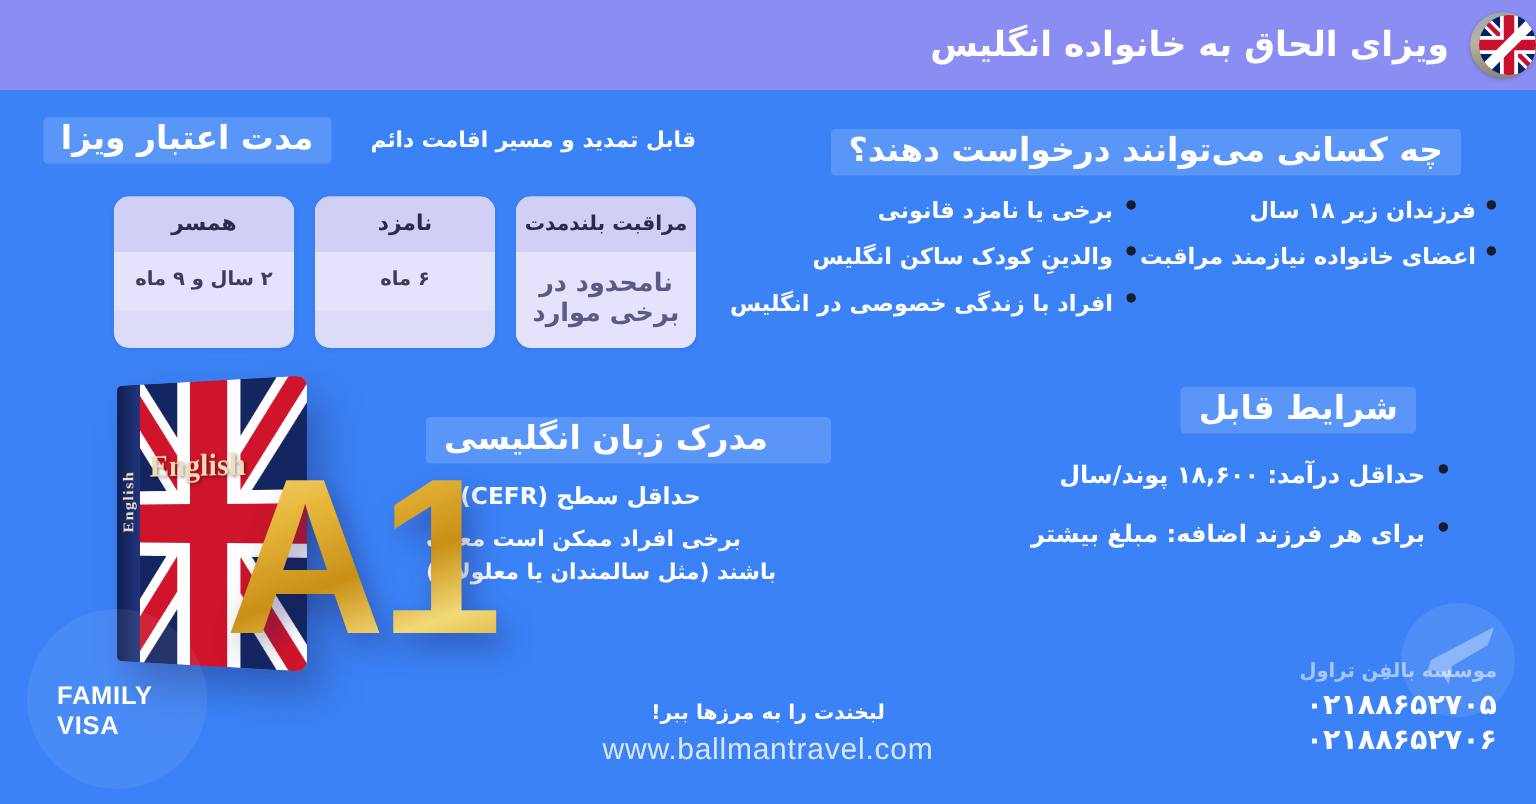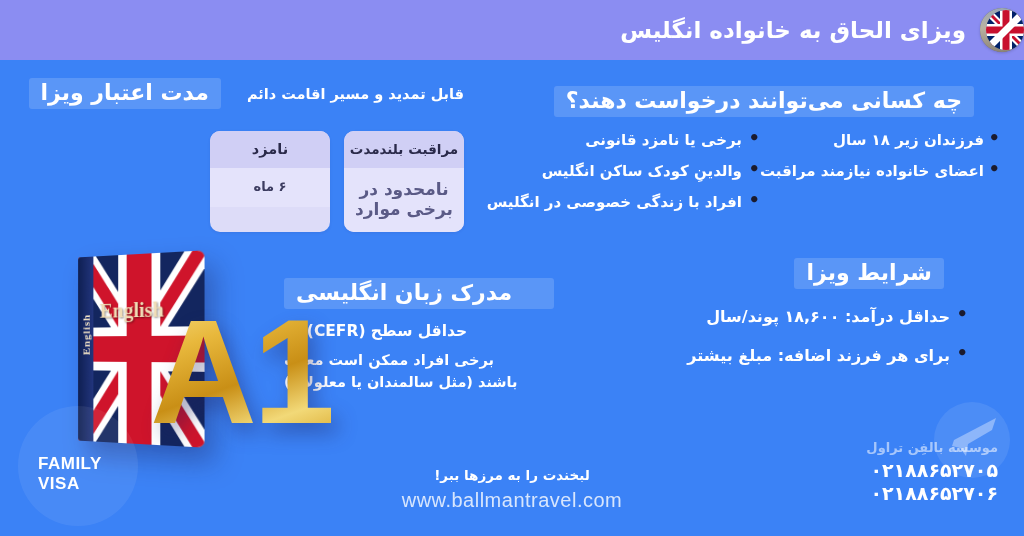--- a/index.html
+++ b/index.html
@@ -255,20 +255,24 @@
     </div>
     <div class="cards">
       <div class="card wide">
         <div class="card-top">مراقبت بلندمدت</div>
         <div class="card-body">نامحدود در برخی موارد</div>
       </div>
       <div class="card">
         <div class="card-top">نامزد</div>
         <div class="card-body">۶ ماه</div>
       </div>
+      <div class="card">
+        <div class="card-top">همسر</div>
+        <div class="card-body">۲ سال و ۹ ماه</div>
+      </div>
     </div>
   </div>
 
   <div class="eligibility">
     <div class="elig-head">
       <span class="sec-head">چه کسانی می‌توانند درخواست دهند؟</span>
     </div>
     <div class="elig-cols">
       <div class="elig-col left">
         <ul class="bullets">
@@ -281,21 +285,21 @@
           <li>برخی یا نامزد قانونی</li>
           <li>والدینِ کودک ساکن انگلیس</li>
           <li>افراد با زندگی خصوصی در انگلیس</li>
         </ul>
       </div>
     </div>
   </div>
 
   <div class="financial">
     <div class="fin-head">
-      <span class="sec-head">شرایط ویزا</span>
+      <span class="sec-head">شرایط قابل</span>
     </div>
     <ul class="bullets">
       <li>حداقل درآمد: ۱۸,۶۰۰ پوند/سال</li>
       <li>برای هر فرزند اضافه: مبلغ بیشتر</li>
     </ul>
   </div>
 
   <div class="english-cert">
     <span class="sec-head ec-head">مدرک زبان انگلیسی</span>
     <div class="ec-line">حداقل سطح (CEFR)A1</div>

